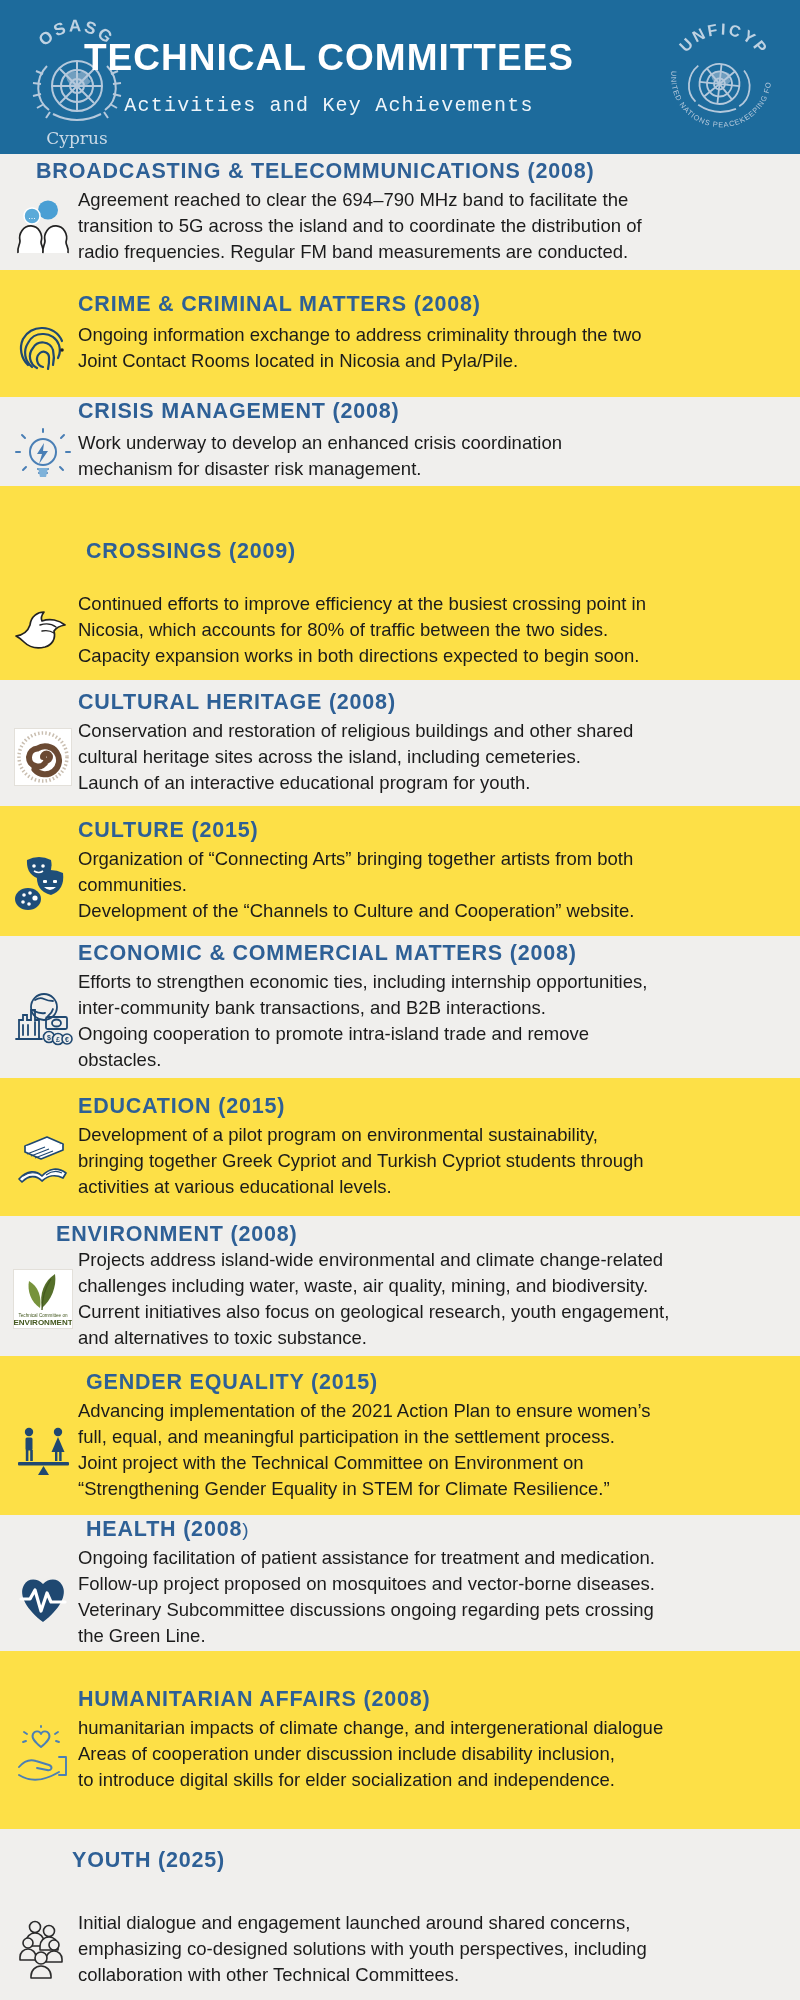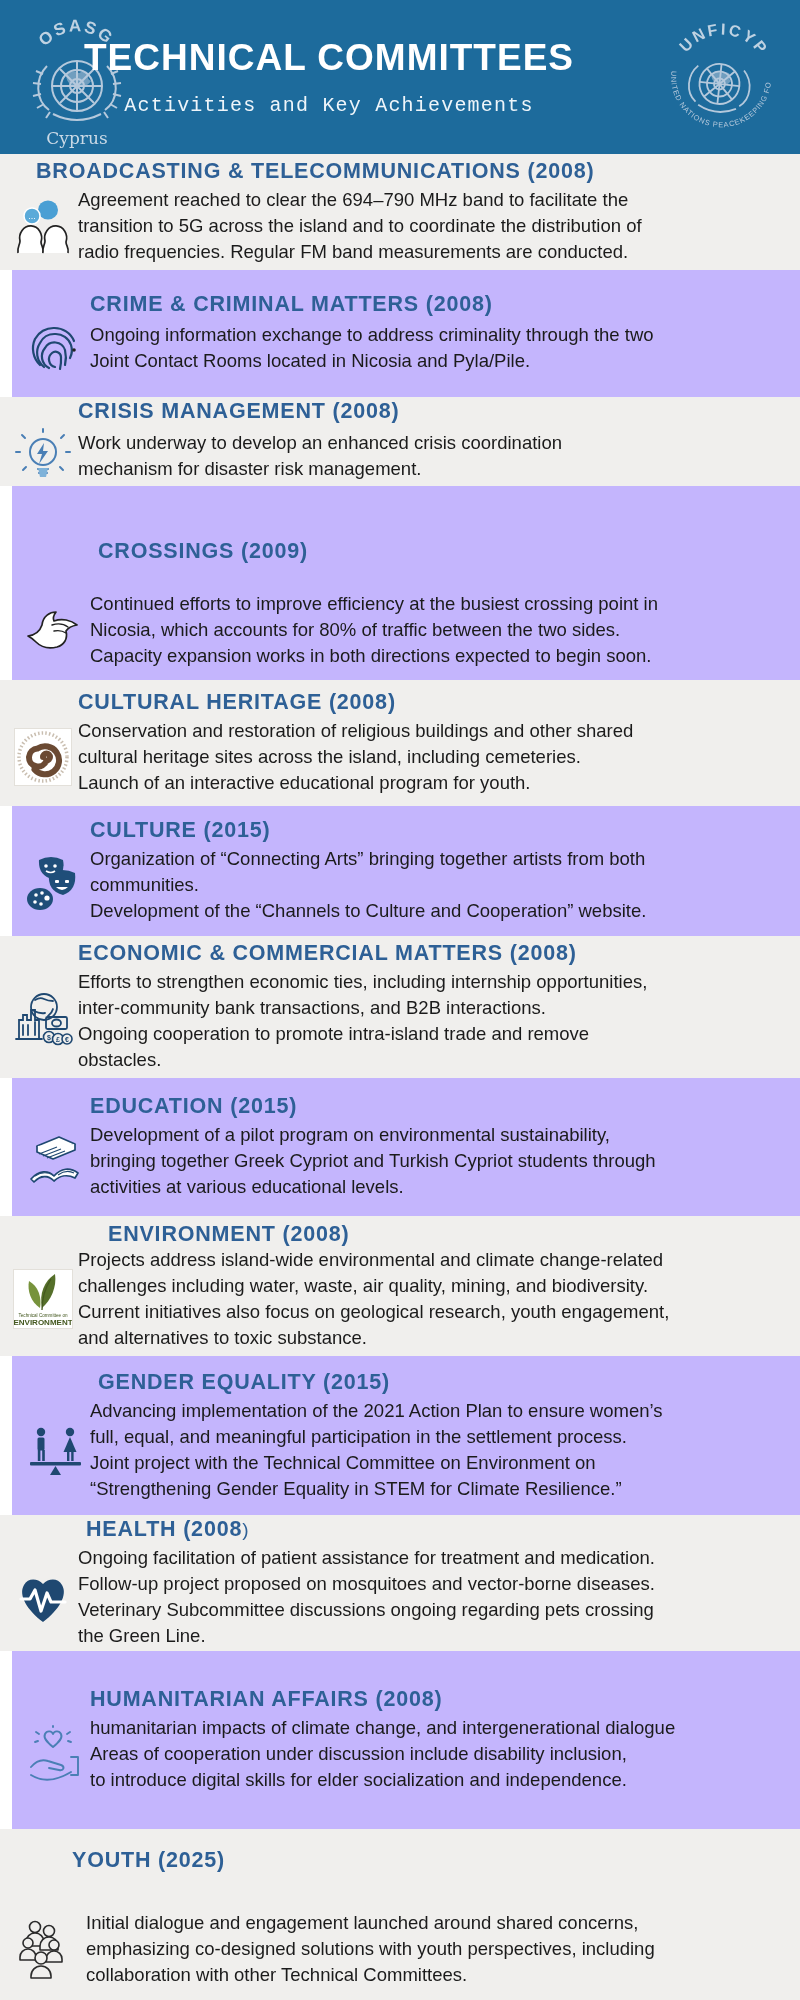--- a/index.html
+++ b/index.html
@@ -9,40 +9,40 @@
   .header{height:154px;background:#1D6B9C;display:flex;align-items:center;box-sizing:border-box;padding:0 6px;}
   .logo-col{width:142px;flex-shrink:0;display:flex;justify-content:center;}
   .logo-col.right{width:148px;}
   .header-center{flex:1;text-align:center;color:#fff;transform:translateX(-68px);}
   .header-title{font-size:37px;font-weight:bold;letter-spacing:1px;white-space:nowrap;}
   .header-subtitle{font-size:20px;font-weight:normal;letter-spacing:1.2px;margin-top:15px;color:#eef5fa;white-space:nowrap;font-family:Liberation Mono, monospace;}
 
   
   section{display:flex;flex-direction:column;justify-content:center;box-sizing:border-box;overflow:hidden;padding-left:8px;}
   .bg-gray{background:#F0EFED;}
-  .bg-white{background:#c4b5fd;margin-left:12px;}
+  .bg-white{background:#fde047;}
   h2{margin:0 0 3px 70px;font-size:21.5px;font-weight:bold;color:#2E6096;letter-spacing:0.8px;white-space:nowrap;}
   h2 .lt{font-weight:normal;font-size:19px;}
   .row{display:flex;align-items:center;}
   .icon-col{width:70px;flex-shrink:0;display:flex;justify-content:center;align-items:center;}
   .text-col{flex:1;}
   .text-col p{margin:0;font-size:18.5px;line-height:26px;color:#1B1B1B;white-space:nowrap;}
   p:empty{display:none;}
   .tile{background:#fff;box-shadow:0 0 0 1px #e3e0da;}
 
   .s1{height:116px}.s2{height:127px}.s3{height:89px}.s4{height:194px}
   .s5{height:126px}.s6{height:130px}.s7{height:142px}.s8{height:138px}
   .s9{height:140px}.s10{height:159px}.s11{height:136px}.s12{height:178px}.s13{height:178px}
 
   .s1 h2{margin-left:28px;}
   .s4 h2,.s10 h2,.s11 h2{margin-left:78px;}
-  .s9 h2{margin-left:100px;margin-bottom:0;}
+  .s9 h2{margin-left:48px;margin-bottom:0;}
   .s13 h2{margin-left:64px;}
   .s4{padding-top:42px;gap:24px;}
-  .s13 .row{margin-top:34px;gap:8px;}
+  .s13 .row{margin-top:34px;}
 </style>
 </head>
 <body>
 
 <div class="page">
 
   <div class="header">
     <div class="logo-col">
       <svg width="126" height="146" viewBox="0 0 120 146">
         <defs>

